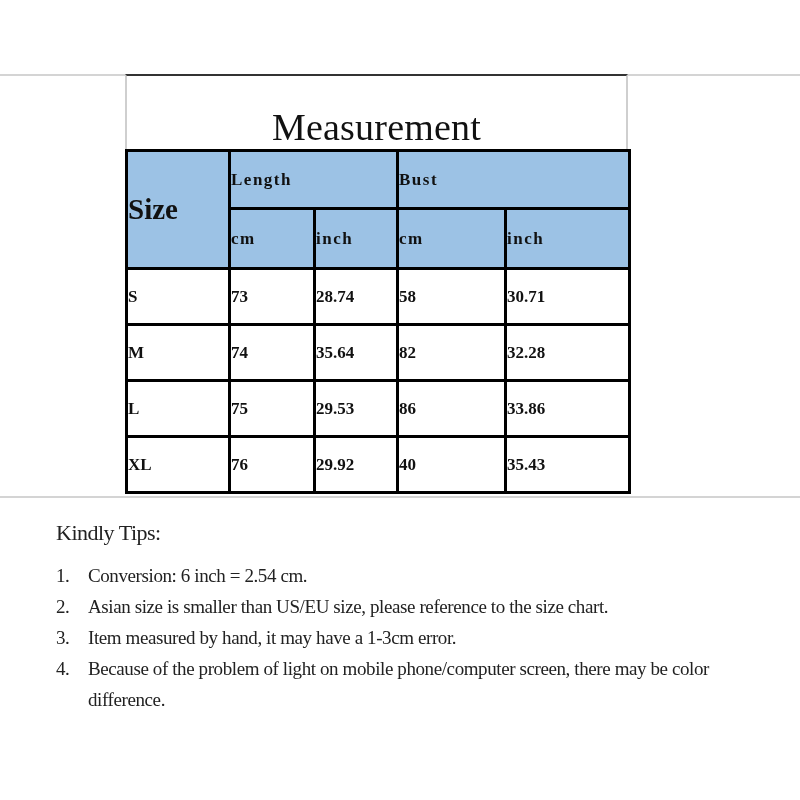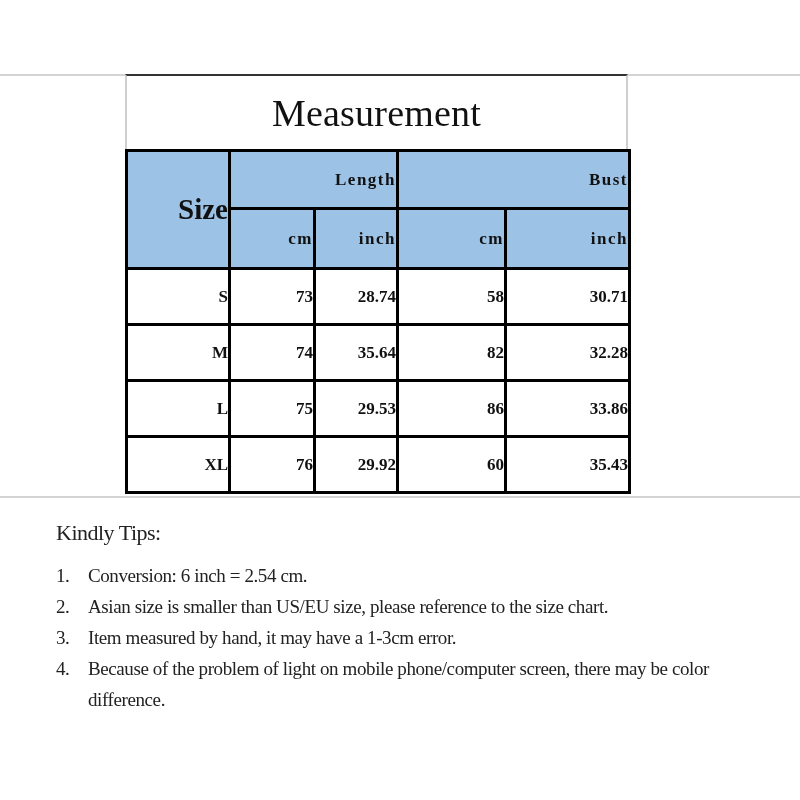--- a/index.html
+++ b/index.html
@@ -31,38 +31,38 @@
       top: 74px;
       width: 503px;
     }
     .title-box {
       height: 75px;
       border-top: 2px solid #333;
       border-left: 2px solid #cfcfcf;
       border-right: 2px solid #cfcfcf;
       background: #fff;
       display: flex;
-      align-items: center;
+      align-items: flex-end;
       justify-content: center;
       box-sizing: border-box;
     }
     .title-box span {
       font-family: "Liberation Serif", serif;
       font-size: 38px;
       color: #111;
       letter-spacing: 0.2px;
     }
     table.size-table {
       border-collapse: collapse;
       width: 503px;
       table-layout: fixed;
     }
     table.size-table td, table.size-table th {
       border: 3px solid #000;
-      text-align: right;
+      text-align: left;
       vertical-align: middle;
       font-family: "Liberation Serif", serif;
       font-weight: bold;
       padding: 0;
     }
     table.size-table thead th {
       background: #9cc2e5;
       color: #111;
     }
     th.size-head {
@@ -167,21 +167,21 @@
         <td>L</td>
         <td>75</td>
         <td>29.53</td>
         <td>86</td>
         <td>33.86</td>
       </tr>
       <tr>
         <td>XL</td>
         <td>76</td>
         <td>29.92</td>
-        <td>60</td>
+        <td>40</td>
         <td>35.43</td>
       </tr>
     </tbody>
   </table>
 </div>
 
 <div class="tips">
   <div class="tips-title">Kindly Tips:</div>
   <ol>
     <li>

